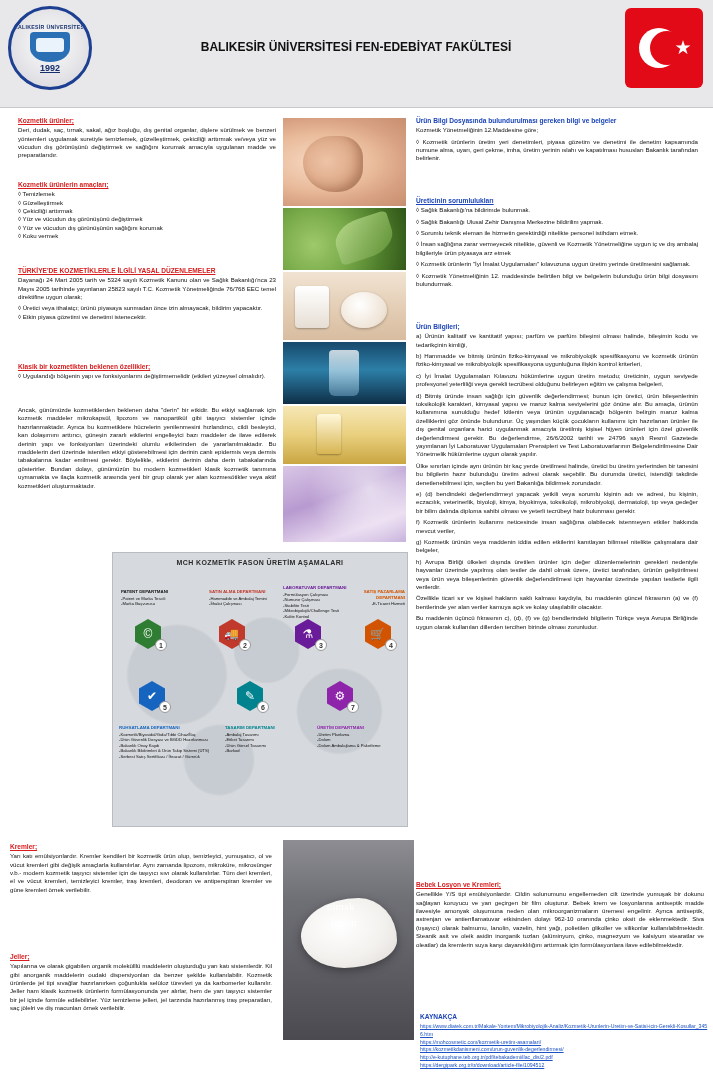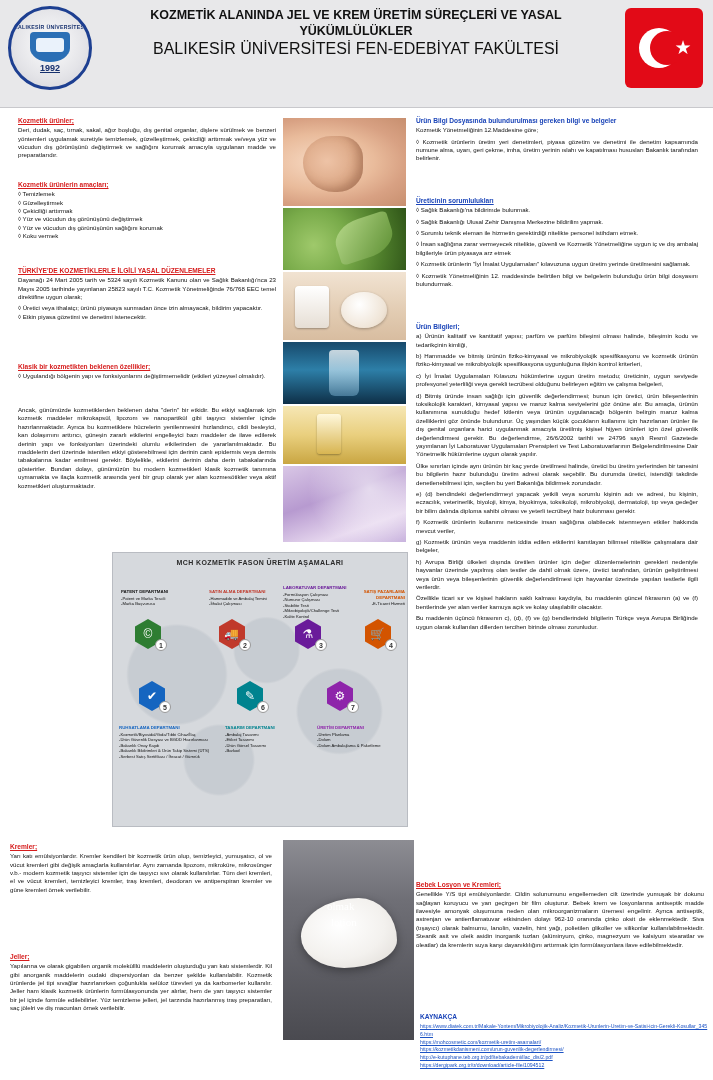--- a/index.html
+++ b/index.html
@@ -62,21 +62,21 @@
     position: absolute; left: 49px; top: 31px; width: 18px; height: 18px;
     color: #ffffff; font-size: 19px; line-height: 18px; text-align: center;
   }
   .h-title {
     position: absolute; left: 96px; top: 8px; width: 520px;
     text-align: center; font-size: 12.5px; font-weight: bold; color: #111;
     line-height: 1.25;
   }
   .h-fac {
     position: absolute; left: 96px; top: 40px; width: 520px;
-    text-align: center; font-size: 16px; font-weight: normal; color: #111;
+    text-align: center; font-size: 12px; font-weight: bold; color: #111;
   }
   .h-name {
     position: absolute; left: 96px; top: 61px; width: 520px;
     text-align: center; font-size: 12.5px; font-weight: bold; color: #111;
     letter-spacing: 1px;
   }
   .h-adv {
     position: absolute; left: 96px; top: 82px; width: 520px;
     text-align: center; font-size: 11px; font-weight: bold; color: #111;
   }
@@ -219,21 +219,20 @@
     <div class="logo-left">
       <div class="ring-text">BALIKESİR ÜNİVERSİTESİ</div>
       <div class="crest"></div>
       <div class="year">1992</div>
     </div>
     <div class="flag">
       <div class="moon"></div>
       <div class="moon-cut"></div>
       <div class="star">★</div>
     </div>
-    <div class="h-title">KOZMETİK ALANINDA JEL VE KREM ÜRETİM SÜREÇLERİ VE YASAL YÜKÜMLÜLÜKLER</div>
     <div class="h-fac">BALIKESİR ÜNİVERSİTESİ FEN-EDEBİYAT FAKÜLTESİ</div>
   </div>
 
   <div class="blk" style="left:18px; top:116px; width:258px;">
     <div class="hdr-red u">Kozmetik ürünler;</div>
     <div class="p">Deri, dudak, saç, tırnak, sakal, ağız boşluğu, dış genital organlar, dişlere sürülmek ve benzeri yöntemleri uygulamak suretiyle temizlemek, güzelleştirmek, çekiciliği arttırmak ve/veya yüz ve vücudun dış görünüşünü değiştirmek ve sağlığını korumak amacıyla uygulanan madde ve preparatlarıdır.</div>
   </div>
 
   <div class="blk" style="left:18px; top:180px; width:258px;">
     <div class="hdr-red u">Kozmetik ürünlerin amaçları;</div>

